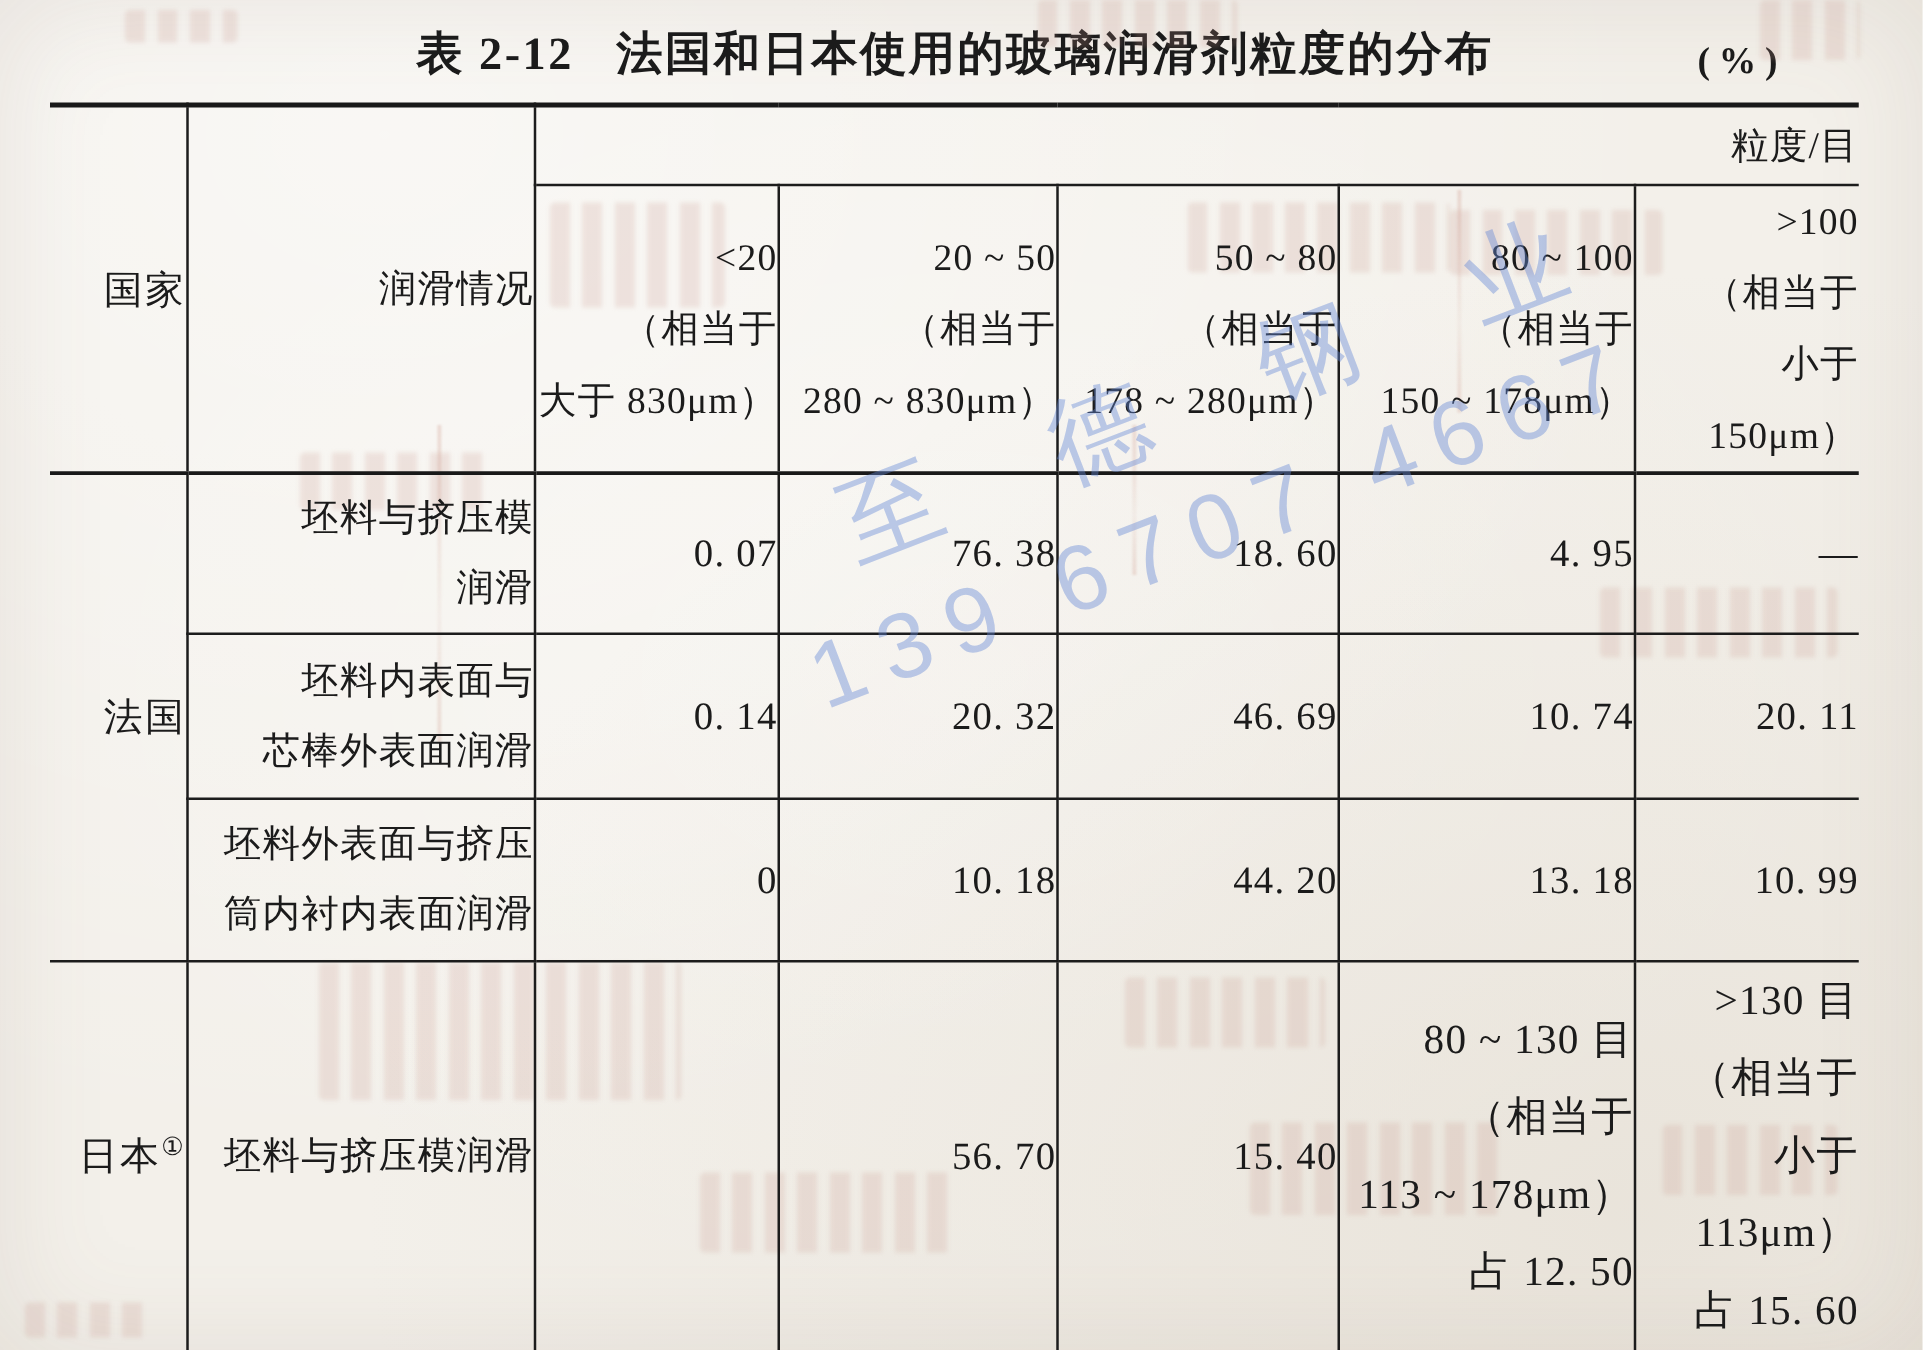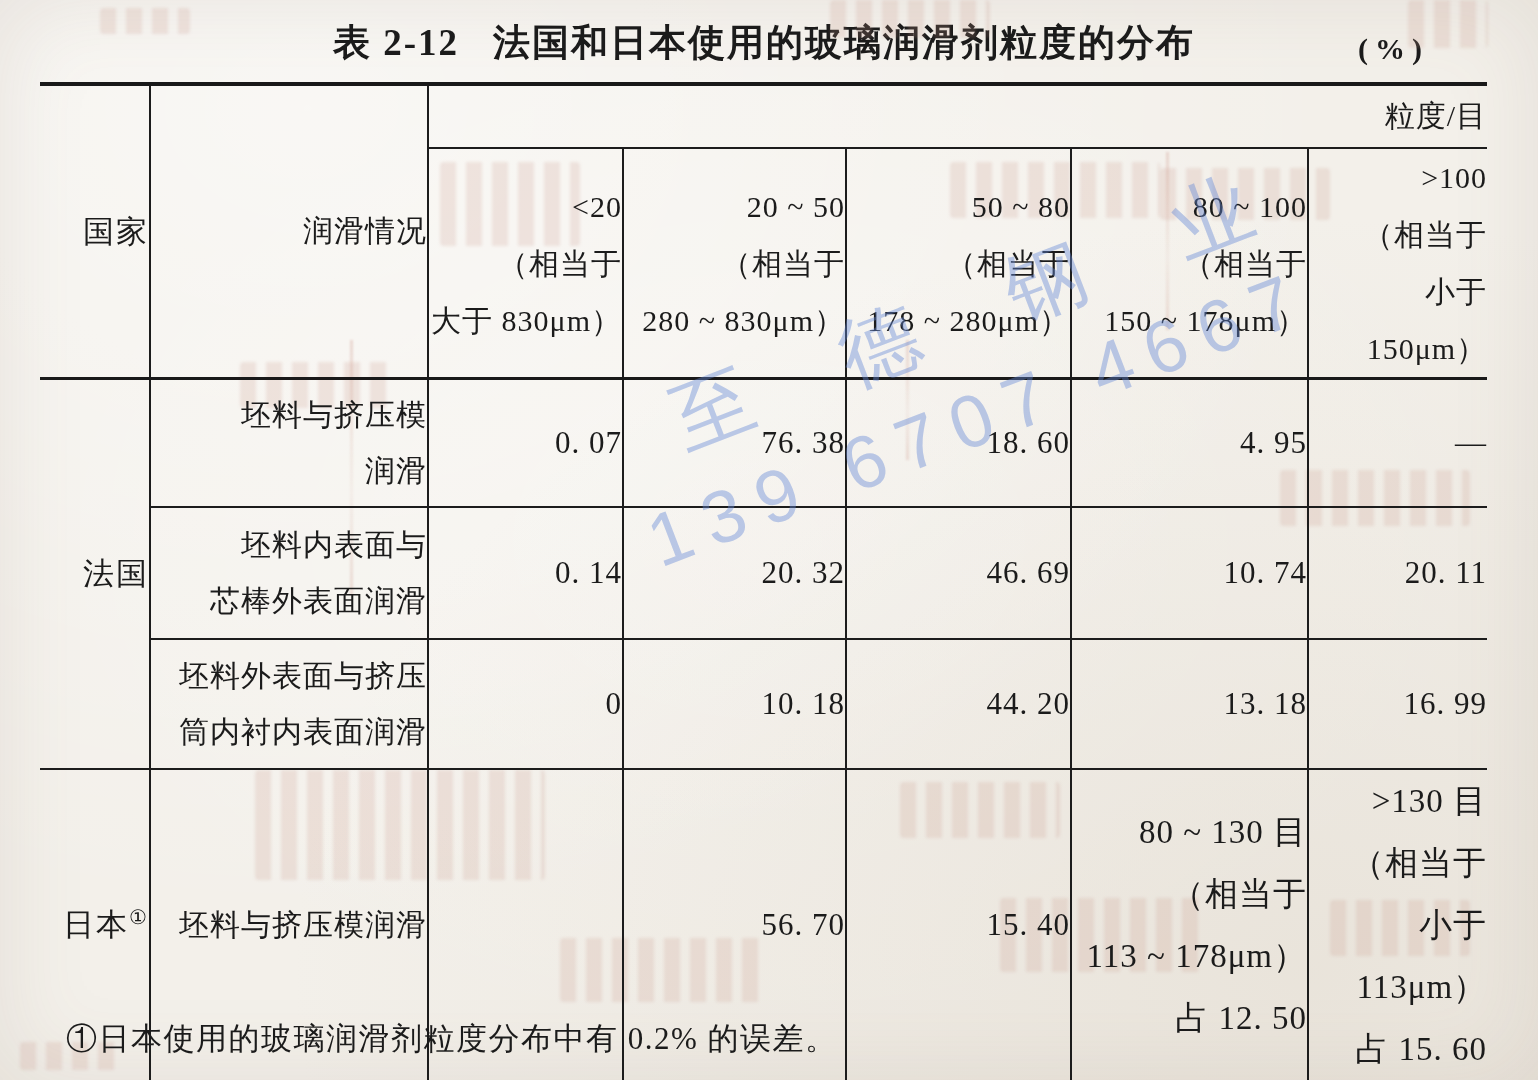--- a/index.html
+++ b/index.html
@@ -162,21 +162,21 @@
     </tr>
     <tr class="r3">
       <td class="case">
             <div>坯料外表面与挤压</div>
             <div>筒内衬内表面润滑</div>
           </td>
       <td class="num">0</td>
       <td class="num">10. 18</td>
       <td class="num">44. 20</td>
       <td class="num">13. 18</td>
-      <td class="num no-r">16. 99</td>
+      <td class="num no-r">10. 99</td>
     </tr>
     <tr class="r4">
       <td class="no-l country"><span>日本</span><sup>①</sup></td>
       <td class="case">
             <div>坯料与挤压模润滑</div>
           </td>
       <td class="num"></td>
       <td class="num">56. 70</td>
       <td class="num">15. 40</td>
       <td class="bigcell">
@@ -188,20 +188,19 @@
       <td class="bigcell no-r">
             <div>&gt;130 目</div>
             <div>（相当于</div>
             <div>小于 113μm）</div>
             <div>占 15. 60</div>
           </td>
     </tr>
   </tbody>
     </table>
 
-  <div class="footnote">①日本使用的玻璃润滑剂粒度分布中有 0.2% 的误差。</div>
 
   <div class="watermark">
     <div class="wm1">至 德 钢 业</div>
     <div class="wm2">139 6707 4667</div>
   </div>
 
 </div>
 
 </body></html>

